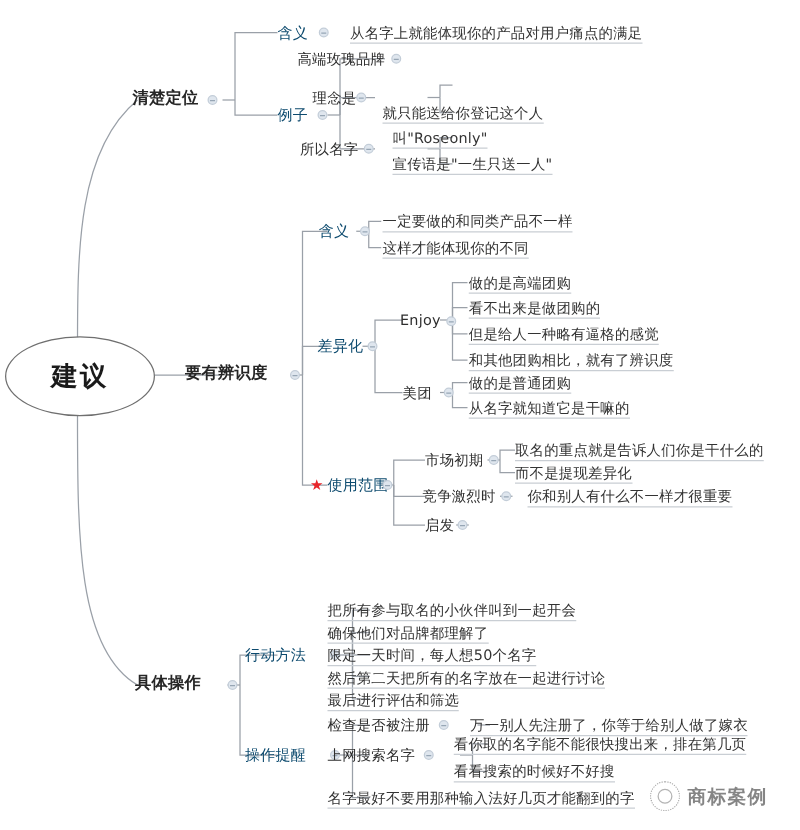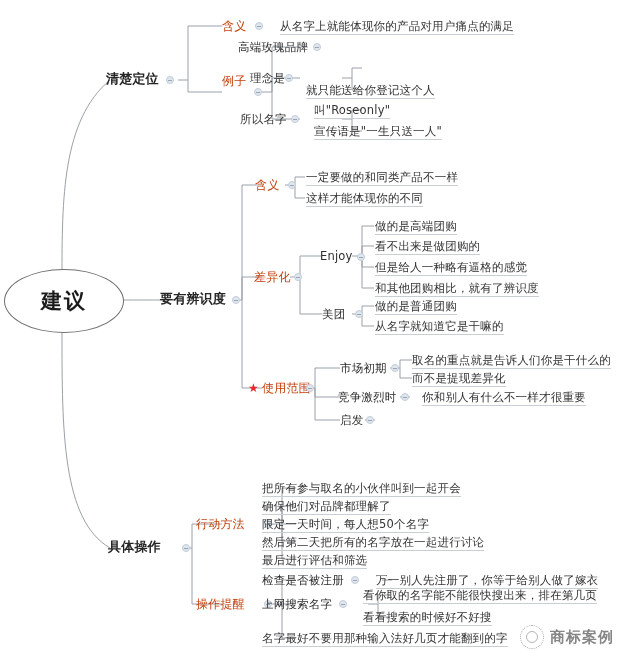--- a/index.html
+++ b/index.html
@@ -19,21 +19,21 @@
 
   .node{
     position:absolute;
     white-space:nowrap;
     font-size:11.5px;
     line-height:14px;
     color:#333;
     letter-spacing:0.2px;
   }
   .node.lvl1{font-size:13px;font-weight:600;color:#262626;}
-  .node.lvl2{font-size:12px;color:#c2410c;}
+  .node.lvl2{font-size:12px;color:#0c4a6e;}
   .node.lvl3{font-size:11.5px;color:#2e2e2e;}
   .node.leaf{font-size:11.5px;color:#333;}
 
   
   .node.leaf::after{
     content:"";
     position:absolute;
     left:0;right:0;bottom:-2px;
     height:1px;background:#c9ced4;
   }
@@ -183,36 +183,36 @@
     <span>建议</span>
   </div>
 
   <div class="node lvl1" style="left:106px;top:72px;">清楚定位</div>
   <div class="toggle" style="left:166px;top:76px;"></div>
 
   <div class="node lvl2" style="left:222px;top:19px;">含义</div>
   <div class="toggle" style="left:255px;top:22px;"></div>
   <div class="node leaf" style="left:280px;top:19px;">从名字上就能体现你的产品对用户痛点的满足</div>
 
-  <div class="node lvl2" style="left:222px;top:74px;">例子</div>
+  <div class="node lvl2" style="left:222px;top:85px;">例子</div>
   <div class="toggle" style="left:254px;top:88px;"></div>
 
   <div class="node lvl3" style="left:238px;top:40px;">高端玫瑰品牌</div>
   <div class="toggle" style="left:313px;top:43px;"></div>
 
   <div class="node lvl3" style="left:240px;top:71px;margin-left:10px;">理念是</div>
   <div class="toggle" style="left:285px;top:74px;"></div>
   <div class="node leaf" style="left:306px;top:83px;">就只能送给你登记这个人</div>
 
   <div class="node lvl3" style="left:240px;top:112px;">所以名字</div>
   <div class="toggle" style="left:291px;top:115px;"></div>
   <div class="node leaf" style="left:314px;top:103px;">叫"Roseonly"</div>
   <div class="node leaf" style="left:314px;top:124px;">宣传语是"一生只送一人"</div>
 
-  <div class="node lvl1" style="left:160px;top:292px;">要有辨识度</div>
+  <div class="node lvl1" style="left:148px;top:292px;">要有辨识度</div>
   <div class="toggle" style="left:232px;top:296px;"></div>
 
   <div class="node lvl2" style="left:255px;top:178px;">含义</div>
   <div class="toggle" style="left:288px;top:181px;"></div>
   <div class="node leaf" style="left:306px;top:170px;">一定要做的和同类产品不一样</div>
   <div class="node leaf" style="left:306px;top:191px;">这样才能体现你的不同</div>
 
   <div class="node lvl2" style="left:254px;top:270px;">差异化</div>
   <div class="toggle" style="left:294px;top:273px;"></div>
 

